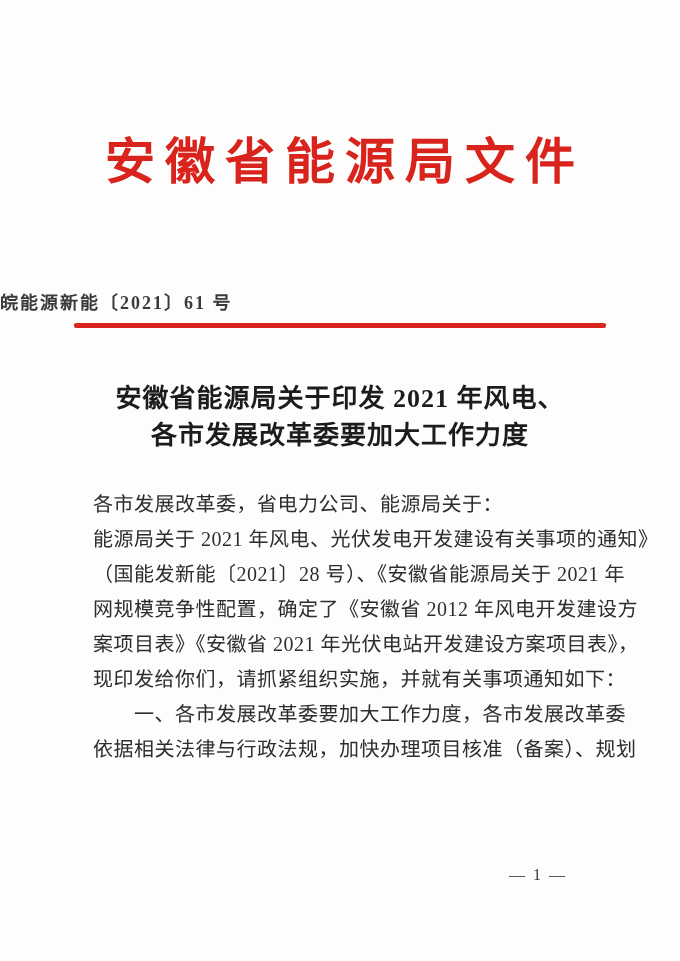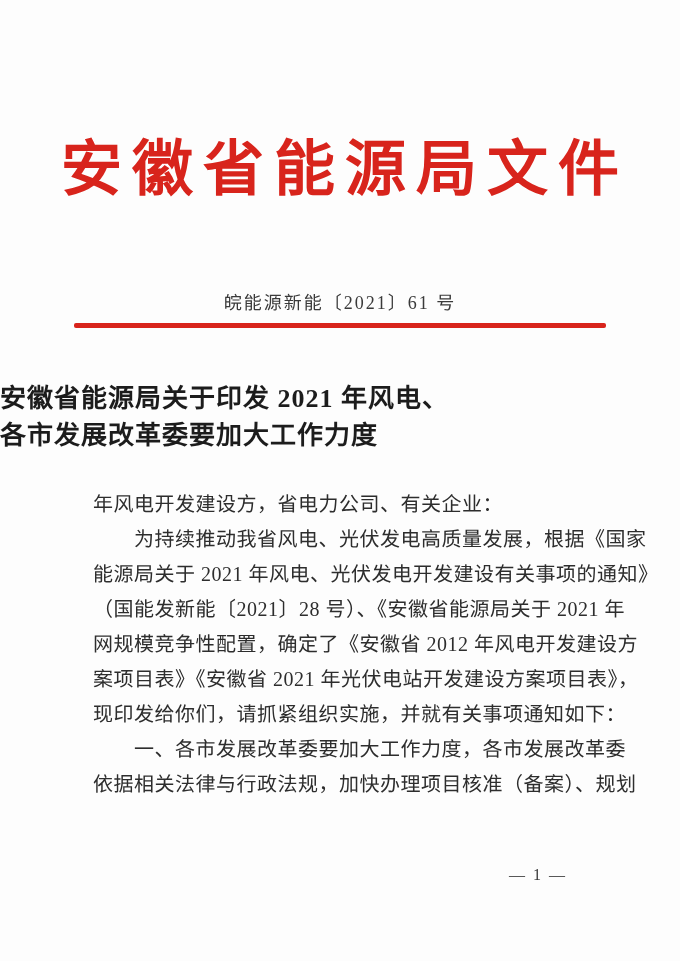--- a/index.html
+++ b/index.html
@@ -18,51 +18,52 @@
   }
   .banner {
     position: absolute;
     top: 130px;
     left: 0;
     width: 100%;
     box-sizing: border-box;
     padding-left: 10px;           
     text-align: center;
     color: var(--accent-red, #d8241c);
-    font-size: 61px;
+    font-size: 50px;
     font-weight: 900;
     letter-spacing: 10px;
     line-height: 1.3;
     white-space: nowrap;
   }
   .kicker {
     position: absolute;
     top: 288px;
     left: 0;
     width: 100%;
-    text-align: center;
+    text-align: left;
     color: var(--kicker-text, #3a3a3a);
     font-size: 18px;
     letter-spacing: 2px;
+    font-weight: bold;
   }
   .red-rule {
     position: absolute;
     top: 323px;
     left: 74px;
     width: 532px;
     height: 5px;
     background: var(--accent-red, #d8241c);
     border-radius: 2px;
   }
   .title {
     position: absolute;
     top: 380px;
     left: 0;
     width: 100%;
-    text-align: left;
+    text-align: center;
     color: var(--title-text, #1c1c1c);
     font-size: 26px;
     font-weight: 700;
     line-height: 37px;
     letter-spacing: 1px;
   }
   .body {
     position: absolute;
     top: 487px;
     left: 93px;
@@ -99,22 +100,21 @@
   <div class="kicker">皖能源新能〔2021〕61 号</div>
 
   <div class="red-rule"></div>
 
   <div class="title">
     <div class="title-line">安徽省能源局关于印发 2021 年风电、</div>
     <div class="title-line">各市发展改革委要加大工作力度</div>
   </div>
 
   <div class="body">
-    <div class="body-line">年风电开发建设方，省电力公司、有关企业：</div>
-    <div class="body-line indent">为持续推动我省风电、光伏发电高质量发展，根据《国家</div>
+    <div class="body-line">各市发展改革委，省电力公司、能源局关于：</div>
     <div class="body-line">能源局关于 2021 年风电、光伏发电开发建设有关事项的通知》</div>
     <div class="body-line">（国能发新能〔2021〕28 号）、《安徽省能源局关于 2021 年</div>
     <div class="body-line">网规模竞争性配置，确定了《安徽省 2012 年风电开发建设方</div>
     <div class="body-line">案项目表》《安徽省 2021 年光伏电站开发建设方案项目表》，</div>
     <div class="body-line">现印发给你们，请抓紧组织实施，并就有关事项通知如下：</div>
     <div class="body-line indent">一、各市发展改革委要加大工作力度，各市发展改革委</div>
     <div class="body-line">依据相关法律与行政法规，加快办理项目核准（备案）、规划</div>
   </div>
 
   <div class="page-number">— 1 —</div>

